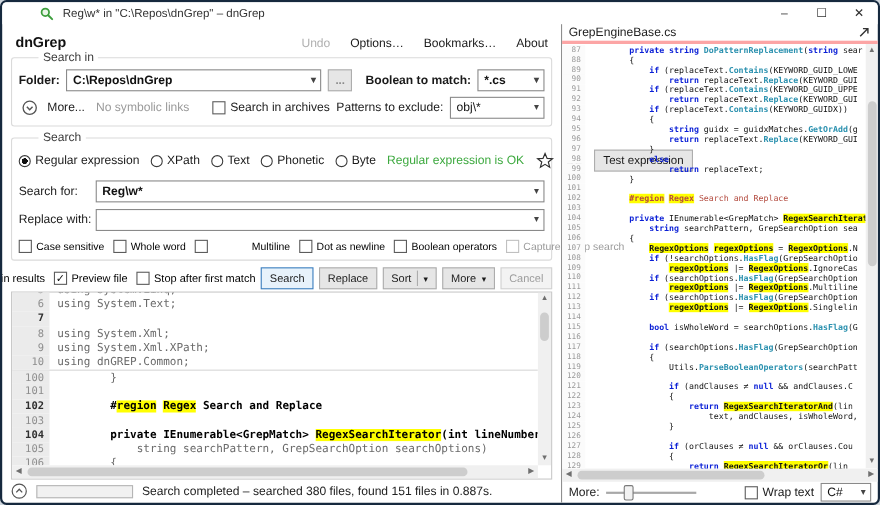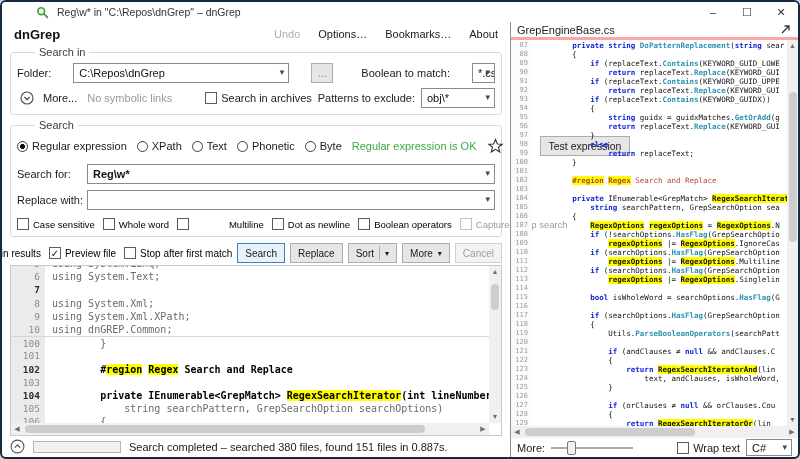--- a/index.html
+++ b/index.html
@@ -9,21 +9,21 @@
   .titlebar{height:20px;display:flex;align-items:center;padding-left:34px;flex:0 0 auto;background:#fff;}
   .titlebar .ticon{display:flex;align-items:center;margin-right:8px;}
   .titlebar .ttext{font-size:10.5px;color:#333;}
   .winbtns{margin-left:auto;display:flex;align-items:center;gap:0;}
   .winbtn{width:34px;text-align:center;font-size:11px;color:#333;line-height:20px;}
   
   .main{flex:1 1 auto;display:flex;min-height:0;}
   .left{width:508px;flex:0 0 auto;display:flex;flex-direction:column;min-height:0;}
   .right{flex:1 1 auto;border-left:1px solid #8f8f8f;display:flex;flex-direction:column;min-width:0;}
   
-  .lheader{height:24px;display:flex;align-items:center;padding:0 12px;flex:0 0 auto;}
+  .lheader{height:24px;display:flex;align-items:flex-end;padding:0 12px;flex:0 0 auto;}
   .appname{font-size:13px;font-weight:bold;color:#111;}
   .menu{margin-left:auto;display:flex;gap:18px;font-size:11px;color:#1b1b1b;}
   .menu .disabled{color:#b0b0b0;}
   
   .group{position:relative;border:1px solid #dadada;border-radius:3px;margin:6px 8px 4px 8px;padding:10px 6px 6px 6px;}
   .glabel{position:absolute;top:-7px;left:24px;background:#fff;padding:0 4px;font-size:11px;color:#3c3c3c;}
   .frow{display:flex;align-items:center;}
   .lbl{font-size:11px;color:#1b1b1b;white-space:nowrap;}
   .combo{position:relative;border:1px solid #8a8a8a;background:#fff;height:20px;font-size:11px;color:#111;display:flex;align-items:center;padding:0 16px 0 5px;overflow:hidden;white-space:nowrap;}
   .combo .arrow{position:absolute;right:4px;top:3px;font-size:9px;color:#444;}
@@ -117,21 +117,21 @@
         <span class="menu">
           <span class="disabled">Undo</span>
           <span>Options…</span>
           <span>Bookmarks…</span>
           <span>About</span>
         </span>
       </div>
 
       <div class="group">
         <span class="glabel">Search in</span>
-        <div class="frow" style="gap:22px;">
+        <div class="frow" style="gap:6px;font-weight:bold;">
           <span class="lbl">Folder:</span>
           <span class="combo" style="width:232px;">
             <span>C:\Repos\dnGrep</span>
               <span class="arrow">▾</span>
           </span>
           <span class="btn" style="width:22px;color:#8a8a8a;">...</span>
           <span class="lbl" style="margin-left:6px;">Boolean to match:</span>
           <span class="combo" style="flex:1;">
             <span>*.cs</span>
               <span class="arrow">▾</span>
@@ -144,21 +144,21 @@
                 <polyline points="4.4,6 7,8.8 9.6,6" fill="none" stroke="#555" stroke-width="1.3"></polyline>
               </svg>
           </span>
           <span class="lbl">More...</span>
           <span class="lbl" style="color:#9a9a9a;margin-left:4px;">No symbolic links</span>
           <span class="chk" style="margin-left:auto;">
             <span class="box"></span>
             <span class="clabel lbl">Search in archives</span>
           </span>
           <span class="lbl">Patterns to exclude:</span>
-          <span class="combo" style="width:74px;">
+          <span class="combo" style="width:86px;">
             <span>obj\*</span>
               <span class="arrow">▾</span>
           </span>
         </div>
       </div>
 
       <div class="group">
         <span class="glabel">Search</span>
         <div class="frow" style="gap:10px;">
           <span class="frow" style="gap:10px;" id="search-type-radios">

